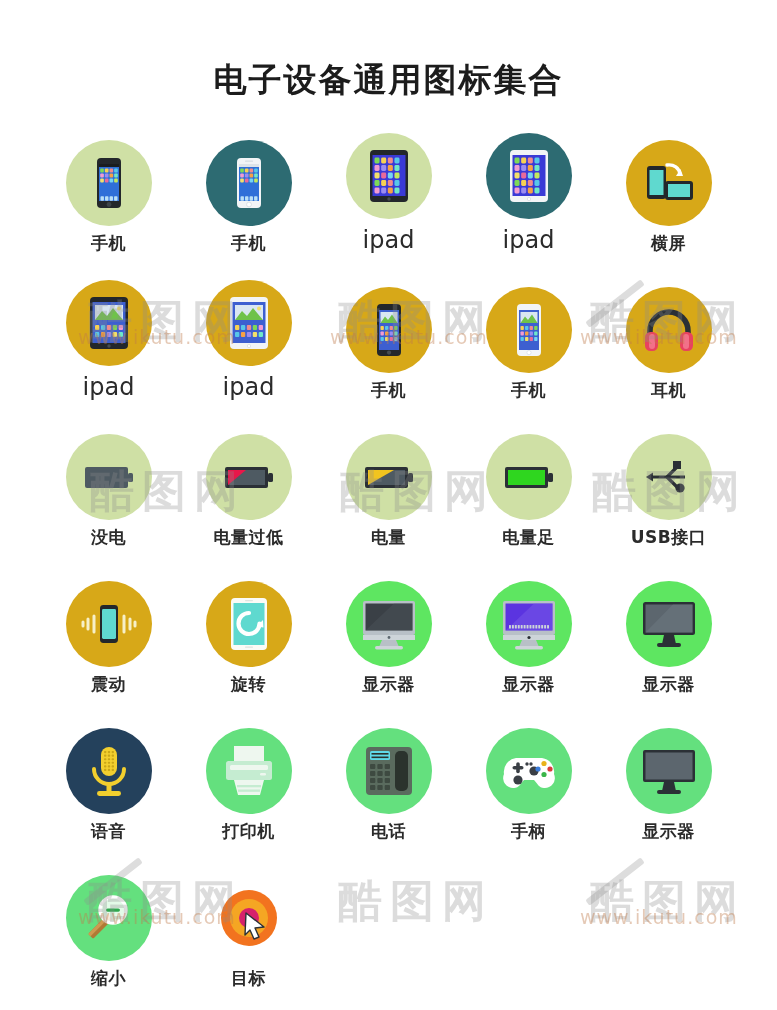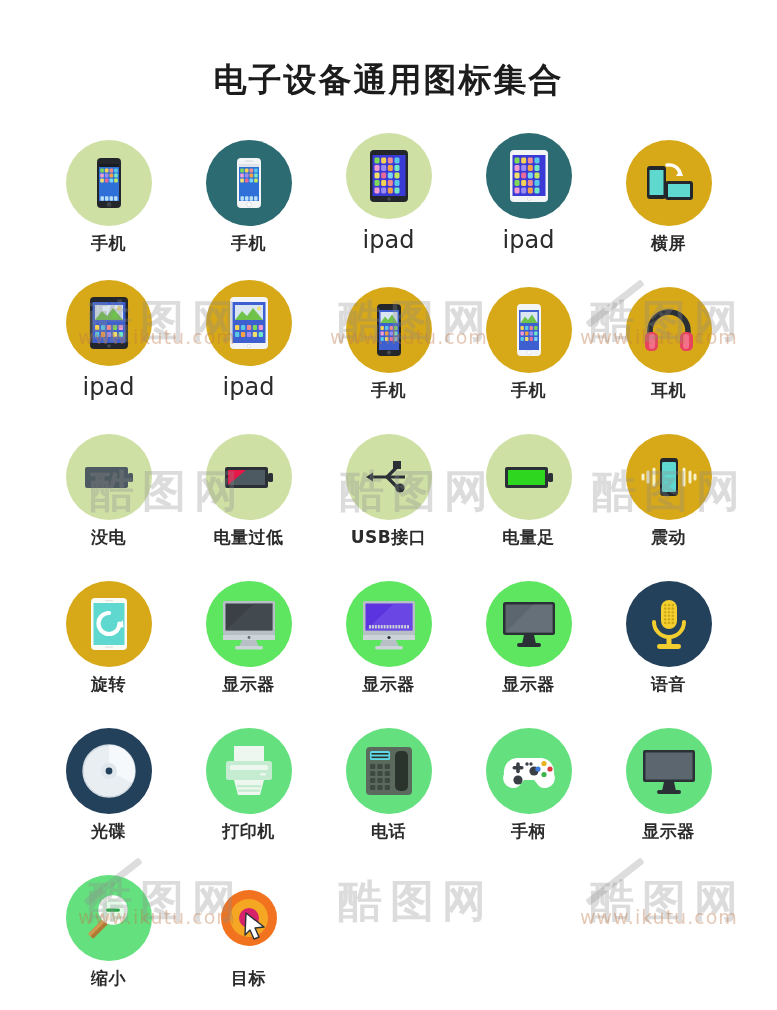--- a/index.html
+++ b/index.html
@@ -333,39 +333,50 @@
             <rect x="8" y="22" width="37" height="15" fill="#4e5a62"></rect>
             <path d="M8 22 L26 22 L8 37 Z" fill="#e8174a"></path>
             <rect x="48" y="25" width="5" height="9" rx="1.6" fill="#2b3036"></rect>
           </svg>
         </div>
         <div class="cell-label">电量过低</div>
       </div>
       <div class="cell">
         <div class="disc" style="background: rgb(207, 224, 165);">
           <svg xmlns="http://www.w3.org/2000/svg" width="58" height="58" viewBox="0 0 58 58">
+            <rect x="5" y="19" width="43" height="21" rx="2" fill="#2b3036"></rect>
+            <rect x="8" y="22" width="37" height="15" fill="#4e5a62"></rect>
+            <path d="M8 22 L34 22 L8 37 Z" fill="#f2c41f"></path>
+            <rect x="48" y="25" width="5" height="9" rx="1.6" fill="#2b3036"></rect>
+          </svg>
+        </div>
+        <div class="cell-label">电量</div>
+      </div>
+      <div class="cell">
+        <div class="disc" style="background: rgb(207, 224, 165);">
+          <svg xmlns="http://www.w3.org/2000/svg" width="58" height="58" viewBox="0 0 58 58">
+            <rect x="5" y="19" width="43" height="21" rx="2" fill="#2b3036"></rect>
+            <rect x="8" y="22" width="37" height="15" fill="#2fd61f"></rect>
+            <rect x="48" y="25" width="5" height="9" rx="1.6" fill="#2b3036"></rect>
+          </svg>
+        </div>
+        <div class="cell-label">电量足</div>
+      </div>
+      <div class="cell">
+        <div class="disc" style="background: rgb(207, 224, 165);">
+          <svg xmlns="http://www.w3.org/2000/svg" width="58" height="58" viewBox="0 0 58 58">
             <path d="M10 29 H45" stroke="#2b3036" stroke-width="3.2" fill="none"></path>
             <path d="M27 29 L38 18" stroke="#2b3036" stroke-width="3.2" fill="none"></path>
             <path d="M27 29 L38 40" stroke="#2b3036" stroke-width="3.2" fill="none"></path>
             <path d="M6 29 L13 24.5 L13 33.5 Z" fill="#2b3036"></path>
             <rect x="33" y="13" width="8" height="8" fill="#2b3036"></rect>
             <circle cx="40" cy="40" r="4.6" fill="#2b3036"></circle>
           </svg>
         </div>
         <div class="cell-label">USB接口</div>
-      </div>
-      <div class="cell">
-        <div class="disc" style="background: rgb(207, 224, 165);">
-          <svg xmlns="http://www.w3.org/2000/svg" width="58" height="58" viewBox="0 0 58 58">
-            <rect x="5" y="19" width="43" height="21" rx="2" fill="#2b3036"></rect>
-            <rect x="8" y="22" width="37" height="15" fill="#2fd61f"></rect>
-            <rect x="48" y="25" width="5" height="9" rx="1.6" fill="#2b3036"></rect>
-          </svg>
-        </div>
-        <div class="cell-label">电量足</div>
       </div>
       <div class="cell">
         <div class="disc" style="background: rgb(215, 168, 24);">
           <svg xmlns="http://www.w3.org/2000/svg" width="58" height="58" viewBox="0 0 58 58">
             <rect x="20" y="10" width="18" height="38" rx="3.4" fill="#23272b"></rect>
             <rect x="22" y="14" width="14" height="30" rx="1.4" fill="#5fd9cf"></rect>
             <path d="M14 21 V37" stroke="#f7f0c8" stroke-width="3" stroke-linecap="round"></path>
             <path d="M8 24 V34" stroke="#f7f0c8" stroke-width="3" stroke-linecap="round"></path>
             <path d="M3 27 V31" stroke="#f7f0c8" stroke-width="3" stroke-linecap="round"></path>
             <path d="M44 21 V37" stroke="#f7f0c8" stroke-width="3" stroke-linecap="round"></path>
@@ -465,32 +476,20 @@
             <rect x="27.8" y="26.833333333333332" width="2.4" height="2.1666666666666665" rx="0.8" fill="#c9a617"></rect>
             <rect x="31.6" y="26.833333333333332" width="2.4" height="2.1666666666666665" rx="0.8" fill="#c9a617"></rect>
             <path d="M14 27 A15 15 0 0 0 44 27" stroke="#f2cf2e" stroke-width="4" fill="none" stroke-linecap="round"></path>
             <rect x="26.5" y="40" width="5" height="10" fill="#f2cf2e"></rect>
             <rect x="17" y="49" width="24" height="5" rx="2.4" fill="#f2cf2e"></rect>
           </svg>
         </div>
         <div class="cell-label">语音</div>
       </div>
       <div class="cell">
-        <div class="disc" style="background: rgb(36, 65, 92);">
-          <svg xmlns="http://www.w3.org/2000/svg" width="58" height="58" viewBox="0 0 58 58">
-            <circle cx="29" cy="29" r="26" fill="#e8eef2"></circle>
-            <circle cx="29" cy="29" r="26" fill="none" stroke="#cfd9e0" stroke-width="1.4"></circle>
-            <path d="M29 3 A26 26 0 0 1 52 41 L29 29 Z" fill="#f6f9fb"></path>
-            <circle cx="29" cy="29" r="8" fill="#dfe7ed"></circle>
-            <circle cx="29" cy="29" r="3.4" fill="#24415c"></circle>
-          </svg>
-        </div>
-        <div class="cell-label">光碟</div>
-      </div>
-      <div class="cell">
         <div class="disc" style="background: rgb(100, 224, 126);">
           <svg xmlns="http://www.w3.org/2000/svg" width="58" height="58" viewBox="0 0 58 58">
             <rect x="14" y="4" width="30" height="15" fill="#eef7ef"></rect>
             <rect x="6" y="19" width="46" height="19" rx="2.5" fill="#c5ecd1"></rect>
             <rect x="10" y="23" width="38" height="5" rx="1.6" fill="#eef7ef"></rect>
             <rect x="40" y="31" width="6" height="2.6" rx="1.3" fill="#eef7ef"></rect>
             <path d="M14 38 L44 38 L40 53 L18 53 Z" fill="#eef7ef"></path>
             <rect x="17" y="43" width="24" height="2.3" fill="#c5ecd1"></rect>
             <rect x="18" y="47.5" width="22" height="2.3" fill="#c5ecd1"></rect>
           </svg>

